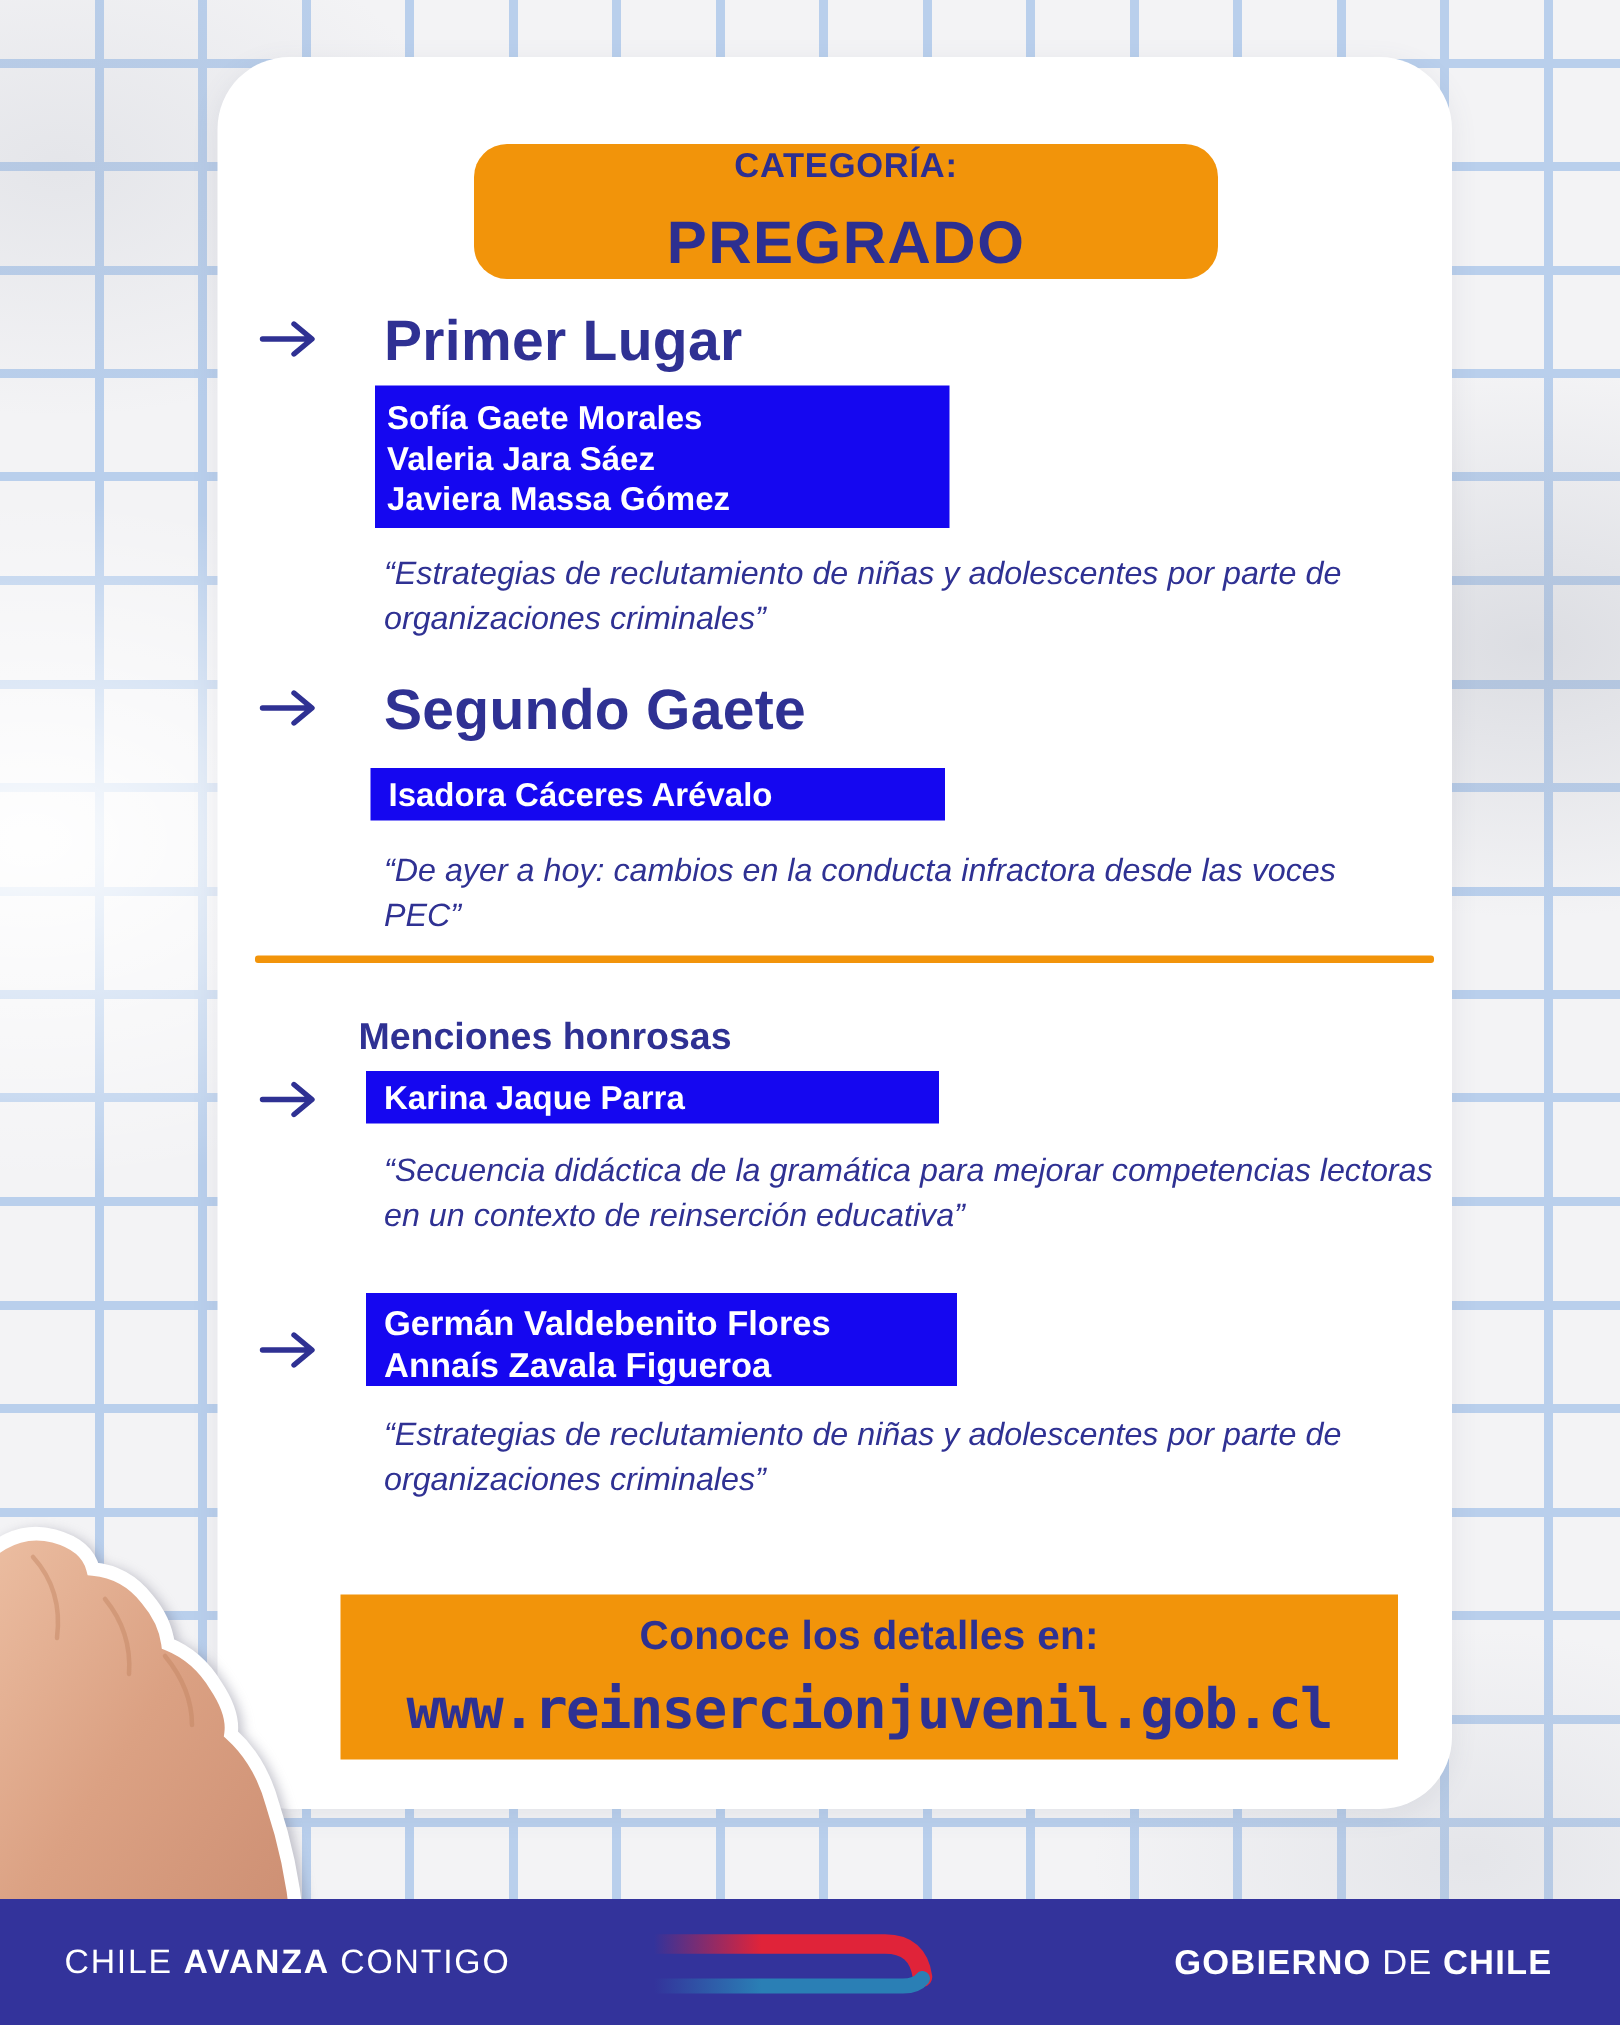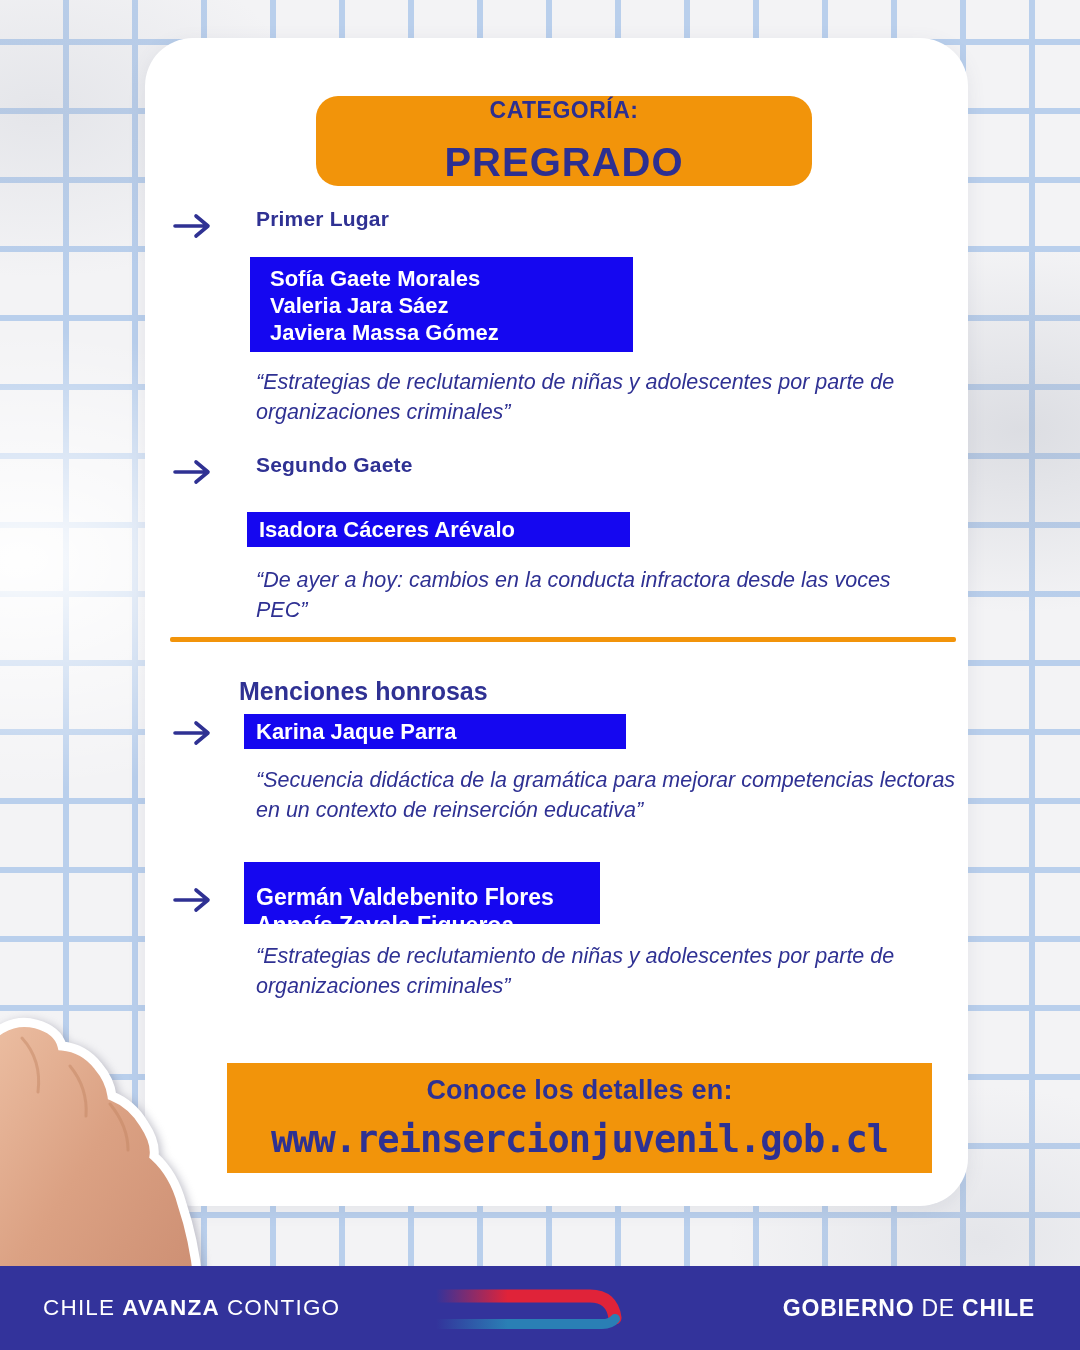--- a/index.html
+++ b/index.html
@@ -26,26 +26,26 @@
   .badge{
     position:absolute;left:316px;top:96px;width:496px;height:90px;
     background:#F2940A;border-radius:22px;
     display:flex;flex-direction:column;align-items:center;justify-content:center;
     color:#2D2F90;
   }
   .badge .kicker{font-size:23px;font-weight:700;letter-spacing:.5px;}
   .badge .title{font-size:40px;font-weight:700;letter-spacing:1px;margin-top:16px;}
   .arrow{position:absolute;width:44px;height:28px;}
   .heading{
-    position:absolute;color:#2F3193;font-weight:700;font-size:21px;letter-spacing:.2px;
+    position:absolute;color:#2F3193;font-weight:700;font-size:38px;letter-spacing:.2px;
   }
   .namebox{
     position:absolute;background:#1507F0;color:#ffffff;font-weight:700;
     font-size:22px;line-height:27px;white-space:pre-line;
-    padding:8px 20px;box-sizing:border-box;
+    padding:8px 8px;box-sizing:border-box;
   }
   .quote{
     position:absolute;color:#2F3193;font-style:italic;font-size:21.5px;line-height:1.38;
   }
   .divider{position:absolute;left:170px;top:637px;width:786px;height:5px;background:#F2940A;border-radius:2px;}
   .subheading{position:absolute;left:239px;top:677px;color:#2F3193;font-weight:700;font-size:25px;}
   .cta{
     position:absolute;left:227px;top:1063px;width:705px;height:110px;background:#F2940A;
     display:flex;flex-direction:column;align-items:center;justify-content:center;gap:12px;
     color:#2E3192;
@@ -101,21 +101,21 @@
 
   <svg class="arrow" style="left:172px;top:719px" viewBox="0 0 44 28">
     <path d="M3 14 H33 M24 4 L36 14 L24 24" fill="none" stroke="#2F3193" stroke-width="3.6" stroke-linecap="round" stroke-linejoin="round"></path>
   </svg>
   <div class="namebox" style="left:244px;top:714px;width:382px;padding:4px 12px">Karina Jaque Parra</div>
   <div class="quote" style="left:256px;top:766px;width:715px">“Secuencia didáctica de la gramática para mejorar competencias lectoras en un contexto de reinserción educativa”</div>
 
   <svg class="arrow" style="left:172px;top:886px" viewBox="0 0 44 28">
     <path d="M3 14 H33 M24 4 L36 14 L24 24" fill="none" stroke="#2F3193" stroke-width="3.6" stroke-linecap="round" stroke-linejoin="round"></path>
   </svg>
-  <div class="namebox" style="left:244px;top:862px;width:356px;height:62px;font-size:23px;line-height:28px;padding:21px 12px">Germán Valdebenito Flores
+  <div class="namebox" style="left:244px;top:862px;width:394px;height:62px;font-size:23px;line-height:28px;padding:6px 12px">Germán Valdebenito Flores
 Annaís Zavala Figueroa</div>
   <div class="quote" style="left:256px;top:942px;width:740px">“Estrategias de reclutamiento de niñas y adolescentes por parte de organizaciones criminales”</div>
 
   <div class="cta">
     <div class="label">Conoce los detalles en:</div>
     <div class="url">www.reinsercionjuvenil.gob.cl</div>
   </div>
 
   <svg class="hand" width="265" height="345" viewBox="0 0 265 345">
     <defs>

